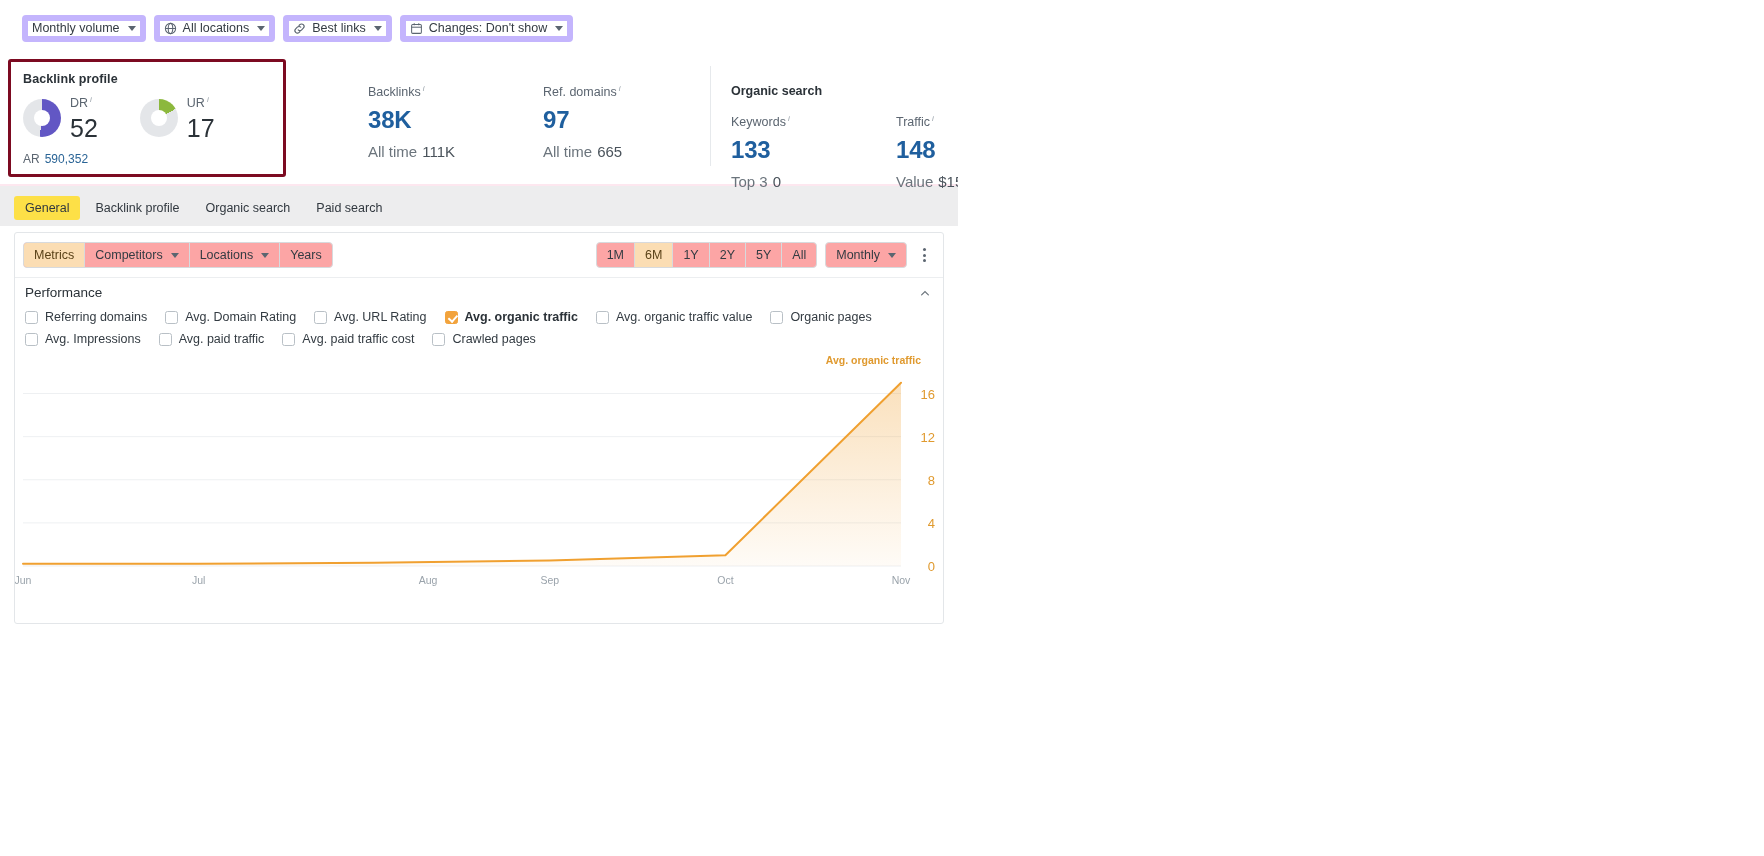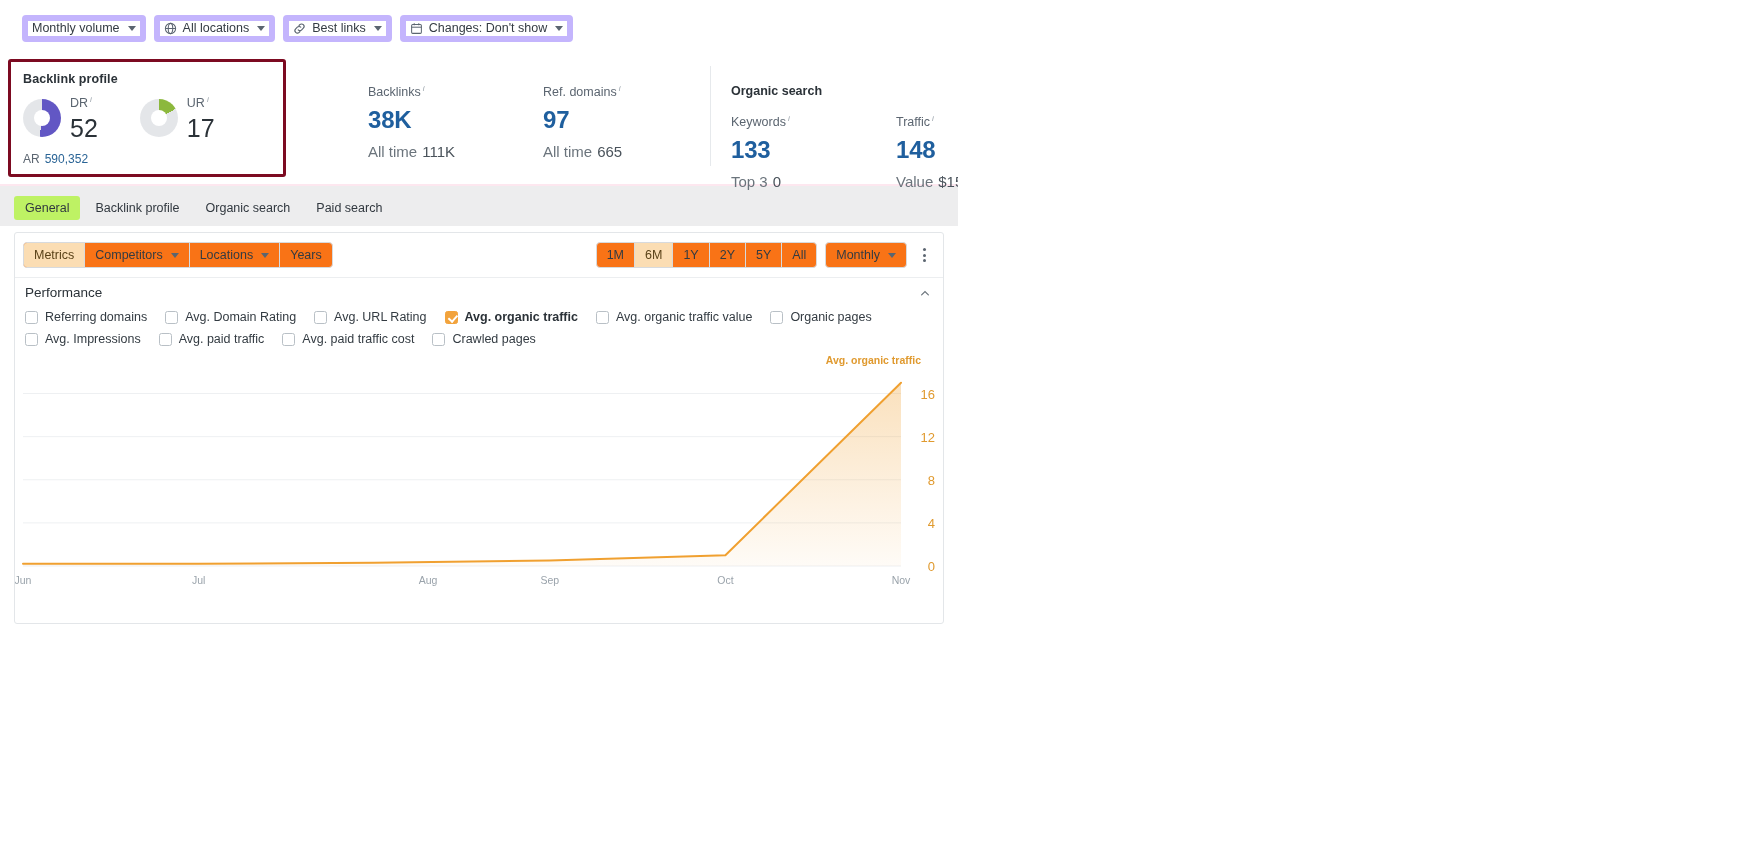--- a/index.html
+++ b/index.html
@@ -58,26 +58,26 @@
   .col .k-sub { font-size: 15px; color: #6b747c; margin-top: 9px; }
   .col .k-sub b { font-weight: 400; color: #4a535b; margin-left: 5px; }
   .grp-title { position: absolute; top: 0px; font-size: 12.5px; font-weight: 700; color: #2b3238; }
   .vdiv { position: absolute; top: 10px; width: 1px; height: 100px; background: #e6e9ec; }
   .pink-sep { height: 2px; background: #fde7ef; width: 958px; }
 
   
   .tabsband { background: #ededee; padding: 10px 0 0 14px; height: 40px; }
   .tabs { display: flex; gap: 4px; }
   .tab { font-size: 12.5px; color: #31383f; padding: 5px 11px; border-radius: 3px; cursor: pointer; white-space: nowrap; }
-  .tab.active { background: #bef264; }
+  .tab.active { background: #fde047; }
 
   
   .panel { background: #fff; margin: 6px 14px 0 14px; border: 1px solid #e3e6e9; border-radius: 3px; height: 392px; position: relative; overflow: hidden; }
   .panel-top { display: flex; align-items: center; justify-content: space-between; padding: 9px 10px 9px 8px; }
-  .seg { display: inline-flex; border: 1px solid #d7dadd; border-radius: 4px; overflow: hidden; background:#f97316; }
+  .seg { display: inline-flex; border: 1px solid #d7dadd; border-radius: 4px; overflow: hidden; background:#fca5a5; }
   .seg > div { font-size: 12.5px; color: #333b42; padding: 5px 10px; border-right: 1px solid #d7dadd; display: inline-flex; align-items: center; gap: 6px; cursor: pointer; white-space: nowrap; }
   .seg > div:last-child { border-right: none; }
   .seg > div.on { background: #fbddb3; color: #5a4218; }
   .rightgrp { display: flex; align-items: center; gap: 8px; }
   .kebab { width: 18px; height: 22px; display: flex; flex-direction: column; align-items: center; justify-content: center; gap: 2.5px; cursor: pointer; }
   .kebab i { width: 3px; height: 3px; border-radius: 50%; background: #5b6570; display: block; }
 
   .perf-head { display: flex; align-items: center; justify-content: space-between; padding: 7px 12px 7px 10px; border-top: 1px solid #eceef0; }
   .perf-title { font-size: 13.5px; font-weight: 400; color: #2b3238; }
   .chev { width: 12px; height: 12px; cursor: pointer; }

